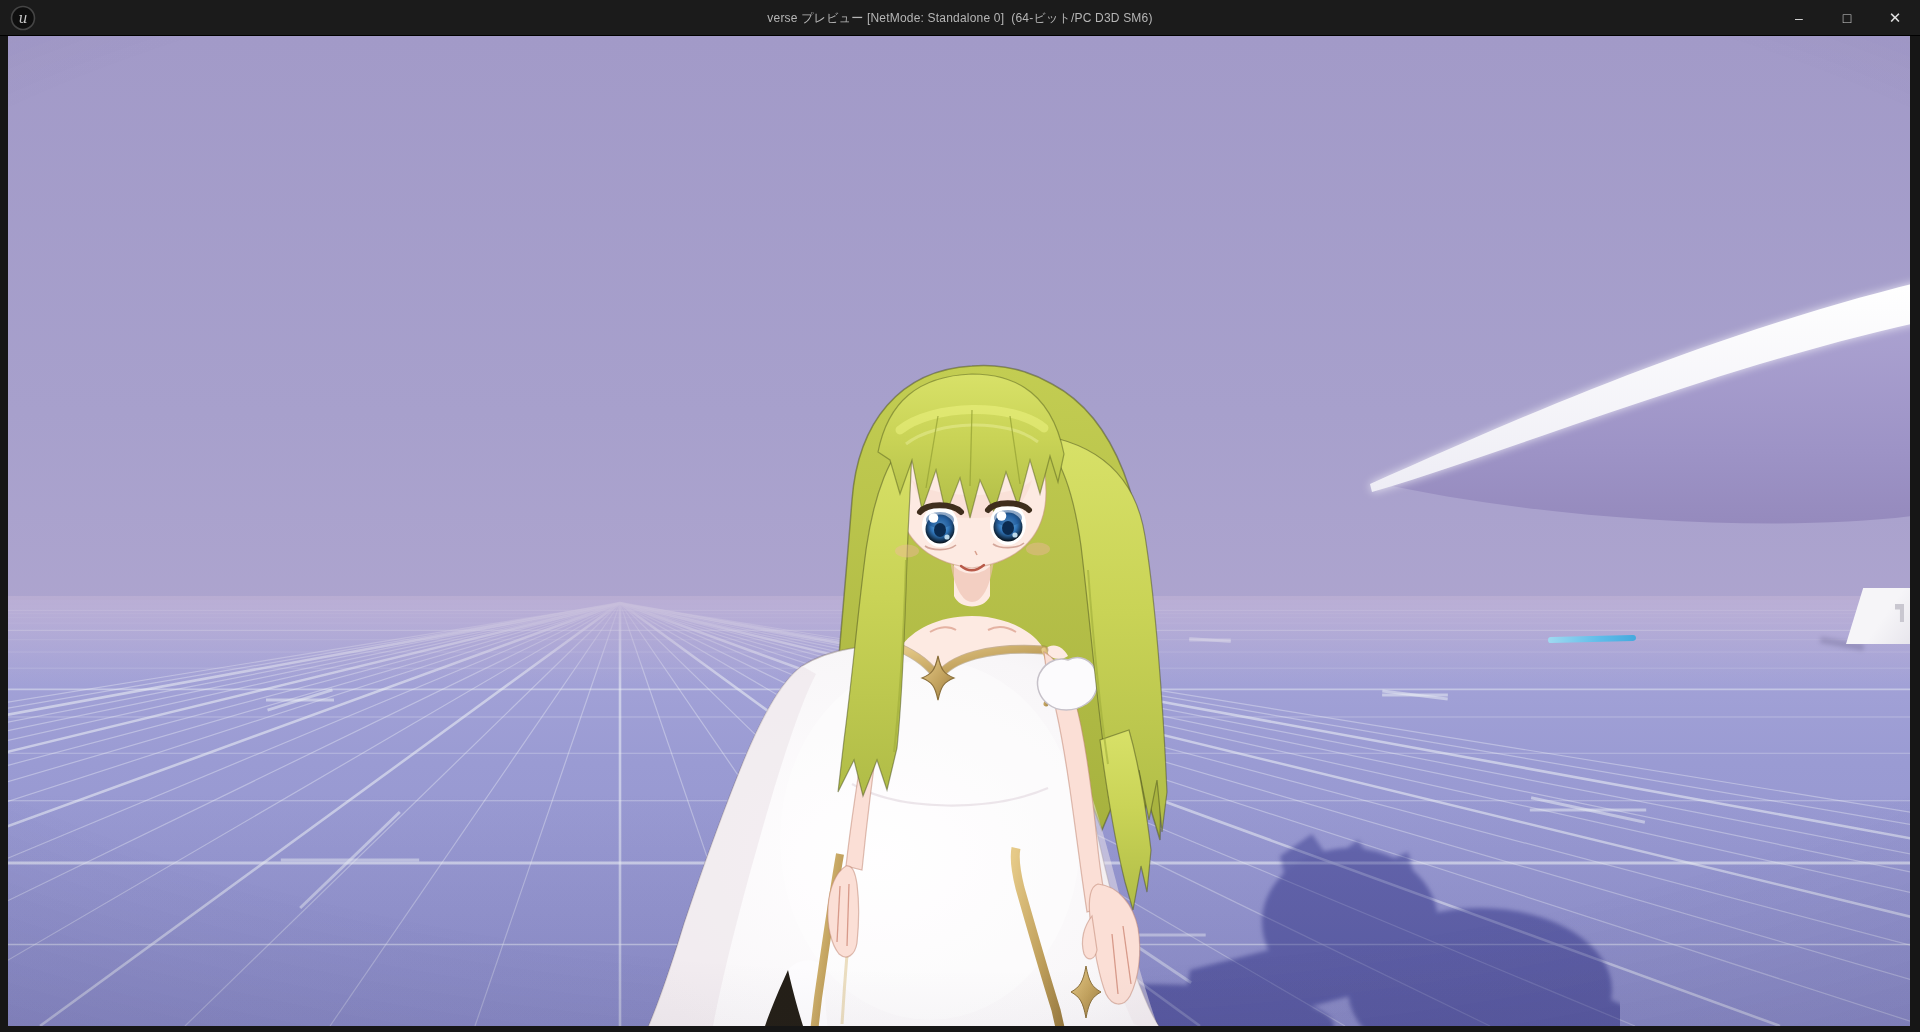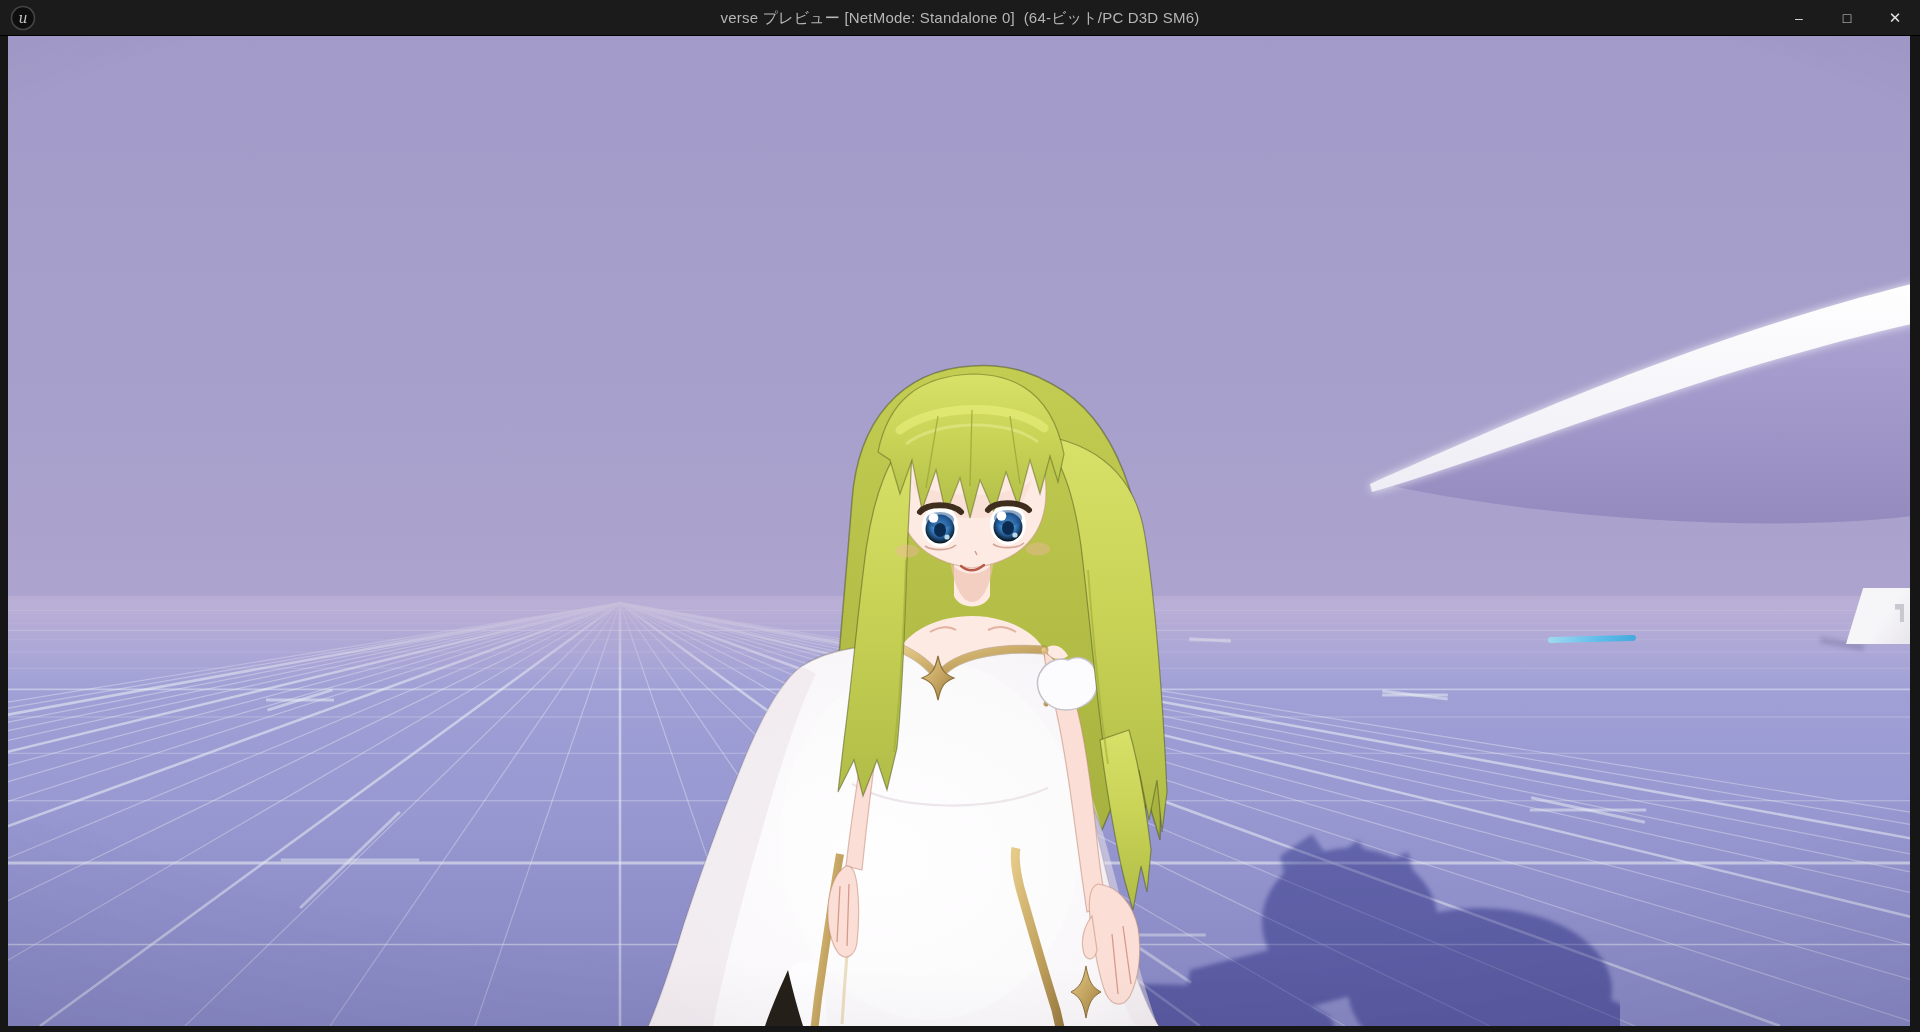--- a/index.html
+++ b/index.html
@@ -8,21 +8,21 @@
 
   .window { position:relative; width:1920px; height:1032px; background:var(--frame,#161616); }
 
   
   .titlebar { position:absolute; left:0; top:0; width:1920px; height:36px;
               background:var(--titlebar-bg,#1b1b1b); border-bottom:1px solid #000;
               display:flex; align-items:center; }
   .logo-wrap { position:absolute; left:10px; top:5px; width:26px; height:26px; }
   .title { position:absolute; left:0; right:0; top:0; height:36px;
            display:flex; align-items:center; justify-content:center;
-           color:var(--title-text,#b6b6b6); font-size:15px; letter-spacing:.2px;
+           color:var(--title-text,#b6b6b6); font-size:12px; letter-spacing:.2px;
            white-space:pre; pointer-events:none; }
   .controls { position:absolute; right:14px; top:0; height:36px; display:flex; align-items:center; gap:26px; }
   .ctrl { width:22px; height:24px; display:flex; align-items:center; justify-content:center;
           color:#cfcfcf; font-size:14px; cursor:pointer; }
   .ctrl.close { font-size:15px; color:#e2e2e2; }
 
   
   .viewport { position:absolute; left:8px; top:36px; width:1902px; height:990px; overflow:hidden;
               background:linear-gradient(180deg, var(--sky-top,#a29ac8) 0%, #a7a0cc 38%,
                           #b1a7d0 72%, var(--sky-horizon,#bcafd4) 100%); }

